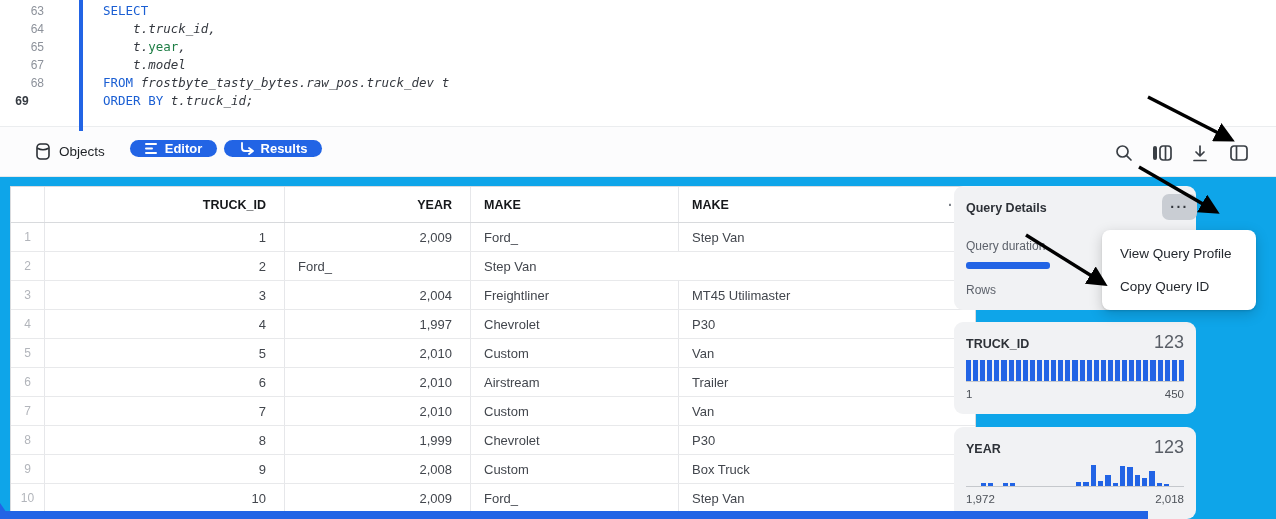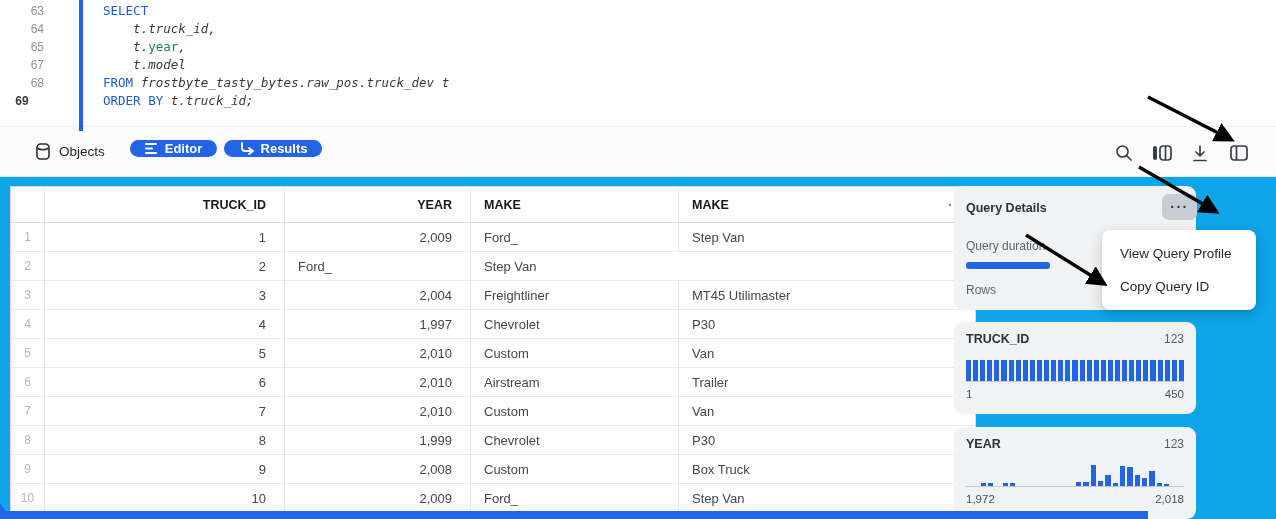--- a/index.html
+++ b/index.html
@@ -55,21 +55,21 @@
   .more-btn { position:absolute; left:208px; top:8px; width:35px; height:26px; border-radius:7px;
               background:#c9cdd3; color:#33373d; display:flex; align-items:center; justify-content:center;
               font-size:14px; font-weight:bold; letter-spacing:1.5px; cursor:pointer; }
   .qd-label { position:absolute; left:12px; color:#5d626b; font-size:12px; }
   .qd-bar { position:absolute; left:12px; top:76px; width:84px; height:7px; border-radius:3px; background:#2264e5; }
 
   .hist-card { height:92px; }
   #card-truck { top:322px; }
   #card-year  { top:427px; height:92px; }
   .hist-head { position:absolute; left:12px; right:12px; top:10px; display:flex; justify-content:space-between; align-items:baseline; }
-  .hist-type { color:#595e66; font-size:12px; }
+  .hist-type { color:#595e66; font-size:18px; }
   .hist-bars { position:absolute; left:12px; right:12px; top:36px; height:24px;
                display:flex; align-items:flex-end; gap:2px; border-bottom:1px solid #c5c8cc; }
   .hist-bars .bar { flex:1 1 0; background:#2264e5; }
   .hist-axis { position:absolute; left:12px; right:12px; top:66px; display:flex; justify-content:space-between;
                color:#4c5158; font-size:11.5px; }
 
   
   .ctx-menu { position:absolute; left:1102px; top:230px; width:154px; background:#fff; border-radius:8px;
               box-shadow:0 1px 2px rgba(0,0,0,.12), 0 4px 14px rgba(0,0,0,.18); padding:7px 0; z-index:40; }
   .ctx-item { height:33px; line-height:33px; padding:0 18px; font-size:13.5px; color:#24282e; cursor:pointer; white-space:nowrap; }

